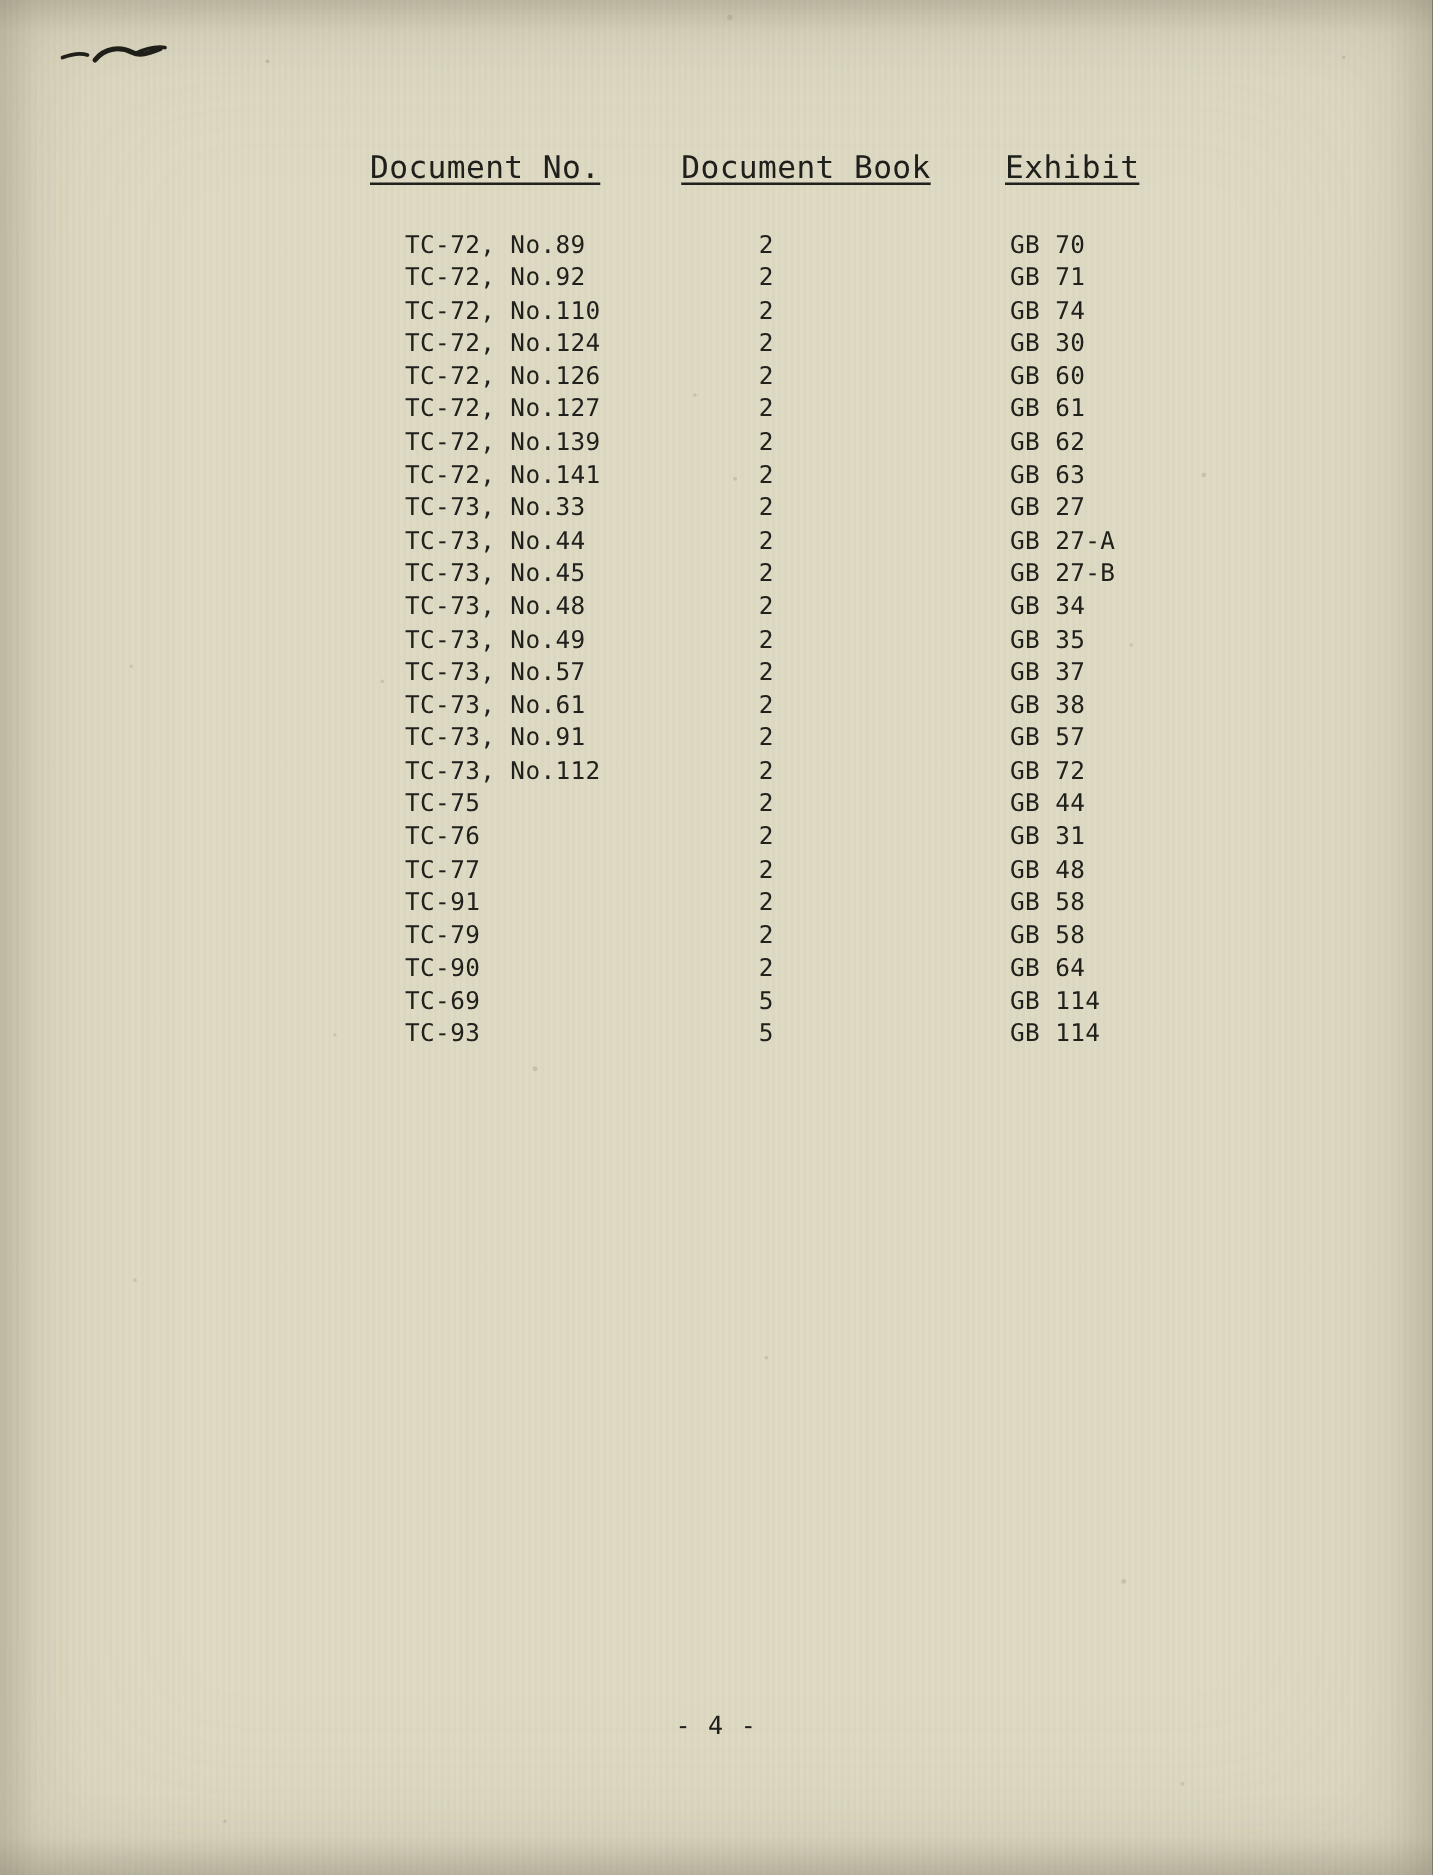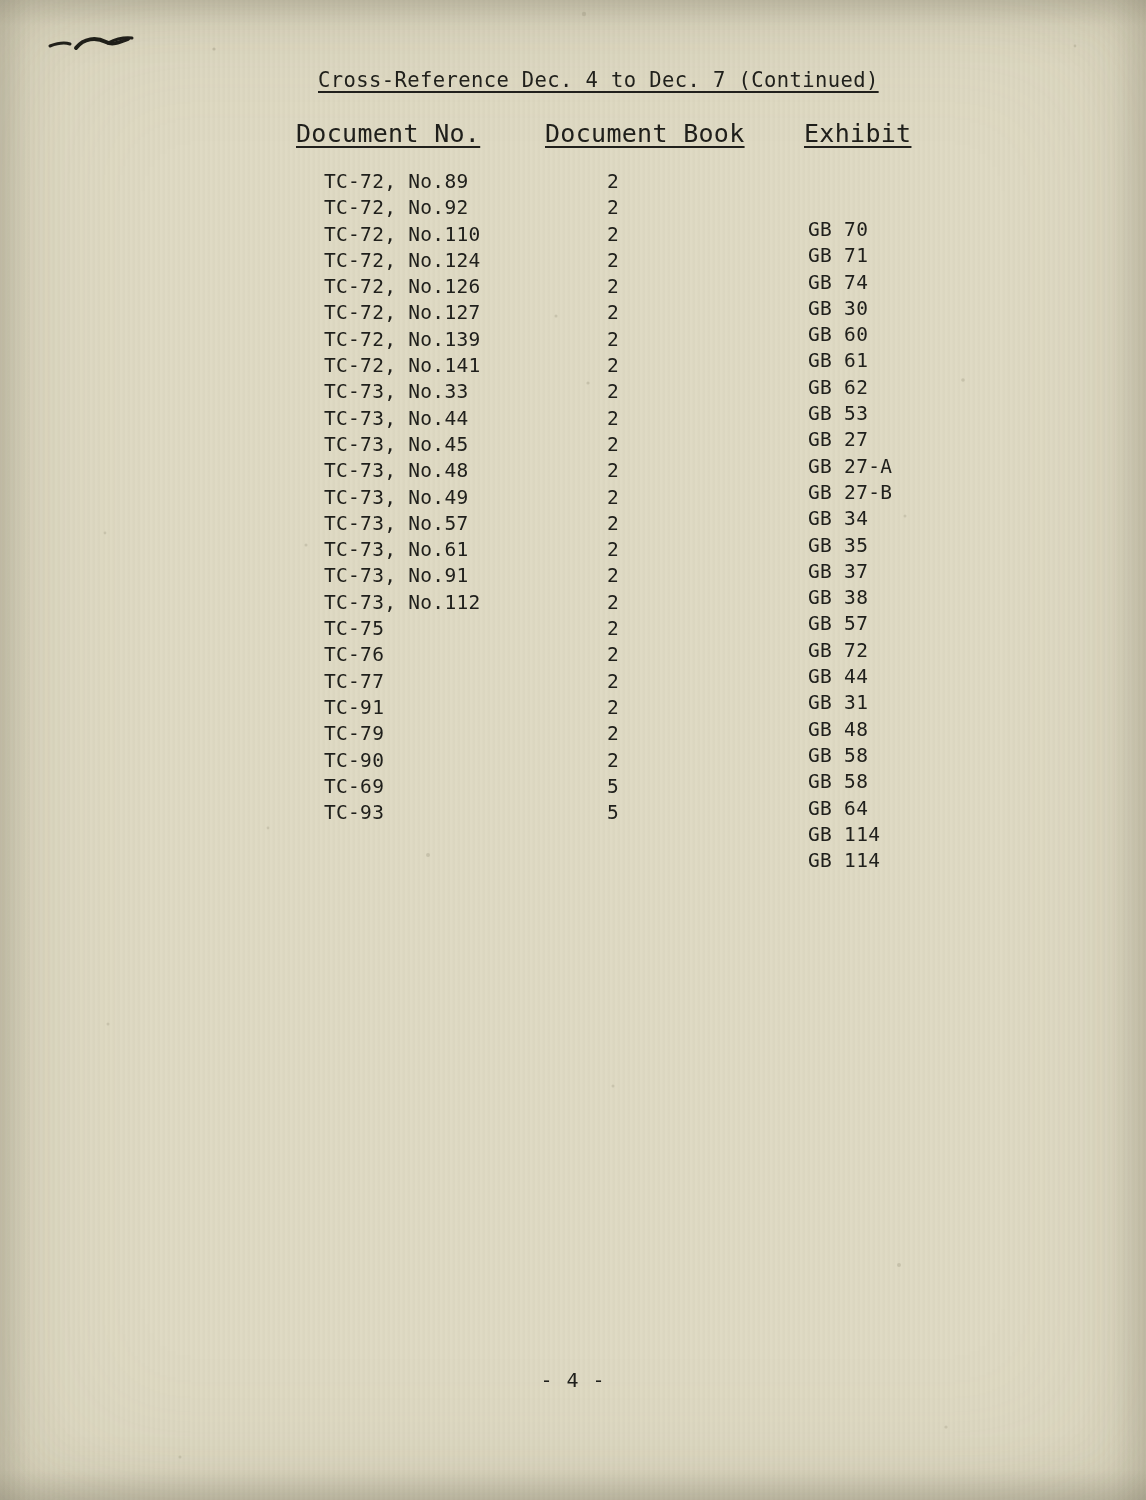--- a/index.html
+++ b/index.html
@@ -63,38 +63,38 @@
     text-decoration: underline;
     text-underline-offset: 4px;
     white-space: nowrap;
   }
   .th.c1 { left: 0px; }
   .th.c2 { left: 249px; }
   .th.c3 { left: 508px; }
   .rows {
     position: absolute;
     left: 296px;
-    top: 170px;
+    top: 184px;
     width: 640px;
     text-decoration: underline;
   }
   .row {
     position: relative;
     height: 26.3px;
     font-size: 19.5px;
     letter-spacing: 0.3px;
     white-space: nowrap;
   }
   .cell {
     position: absolute;
     top: 0;
   }
   .cell.doc { left: 28px; }
   .cell.book { left: 311px; }
-  .cell.exh { left: 512px; margin-top: 48px; }
+  .cell.exh { left: 512px; }
   .page-number {
     position: absolute;
     left: 0;
     right: 0;
     top: 1368px;
     text-align: center;
     font-size: 20px;
     letter-spacing: 1px;
   }
   .ink-mark {
@@ -139,21 +139,20 @@
   </svg>
 
   <svg class="ink-mark" viewBox="0 0 92 22">
     <path d="M2 12 C 10 9, 16 8, 22 10" stroke="#1c1c18" stroke-width="3" fill="none" stroke-linecap="round"></path>
     <path d="M28 14 C 36 4, 48 3, 58 8 C 64 11, 70 9, 80 5" stroke="#1c1c18" stroke-width="4" fill="none" stroke-linecap="round"></path>
     <path d="M60 9 C 68 5, 76 3, 84 4" stroke="#1c1c18" stroke-width="3" fill="none" stroke-linecap="round"></path>
   </svg>
 
   <div class="doc-content">
 
-    <div class="title">Cross-Reference Dec. 4 to Dec. 7 (Continued)</div>
 
     <div class="table-head">
       <span class="th c1">Document No.</span>
       <span class="th c2">Document Book</span>
       <span class="th c3">Exhibit</span>
     </div>
 
     <div class="rows">
       <div class="row">
         <span class="cell doc">TC-72, No.89</span>
@@ -186,21 +185,21 @@
         <span class="cell exh">GB 61</span>
       </div>
       <div class="row">
         <span class="cell doc">TC-72, No.139</span>
         <span class="cell book">2</span>
         <span class="cell exh">GB 62</span>
       </div>
       <div class="row">
         <span class="cell doc">TC-72, No.141</span>
         <span class="cell book">2</span>
-        <span class="cell exh">GB 53</span>
+        <span class="cell exh">GB 63</span>
       </div>
       <div class="row">
         <span class="cell doc">TC-73, No.33</span>
         <span class="cell book">2</span>
         <span class="cell exh">GB 27</span>
       </div>
       <div class="row">
         <span class="cell doc">TC-73, No.44</span>
         <span class="cell book">2</span>
         <span class="cell exh">GB 27-A</span>

